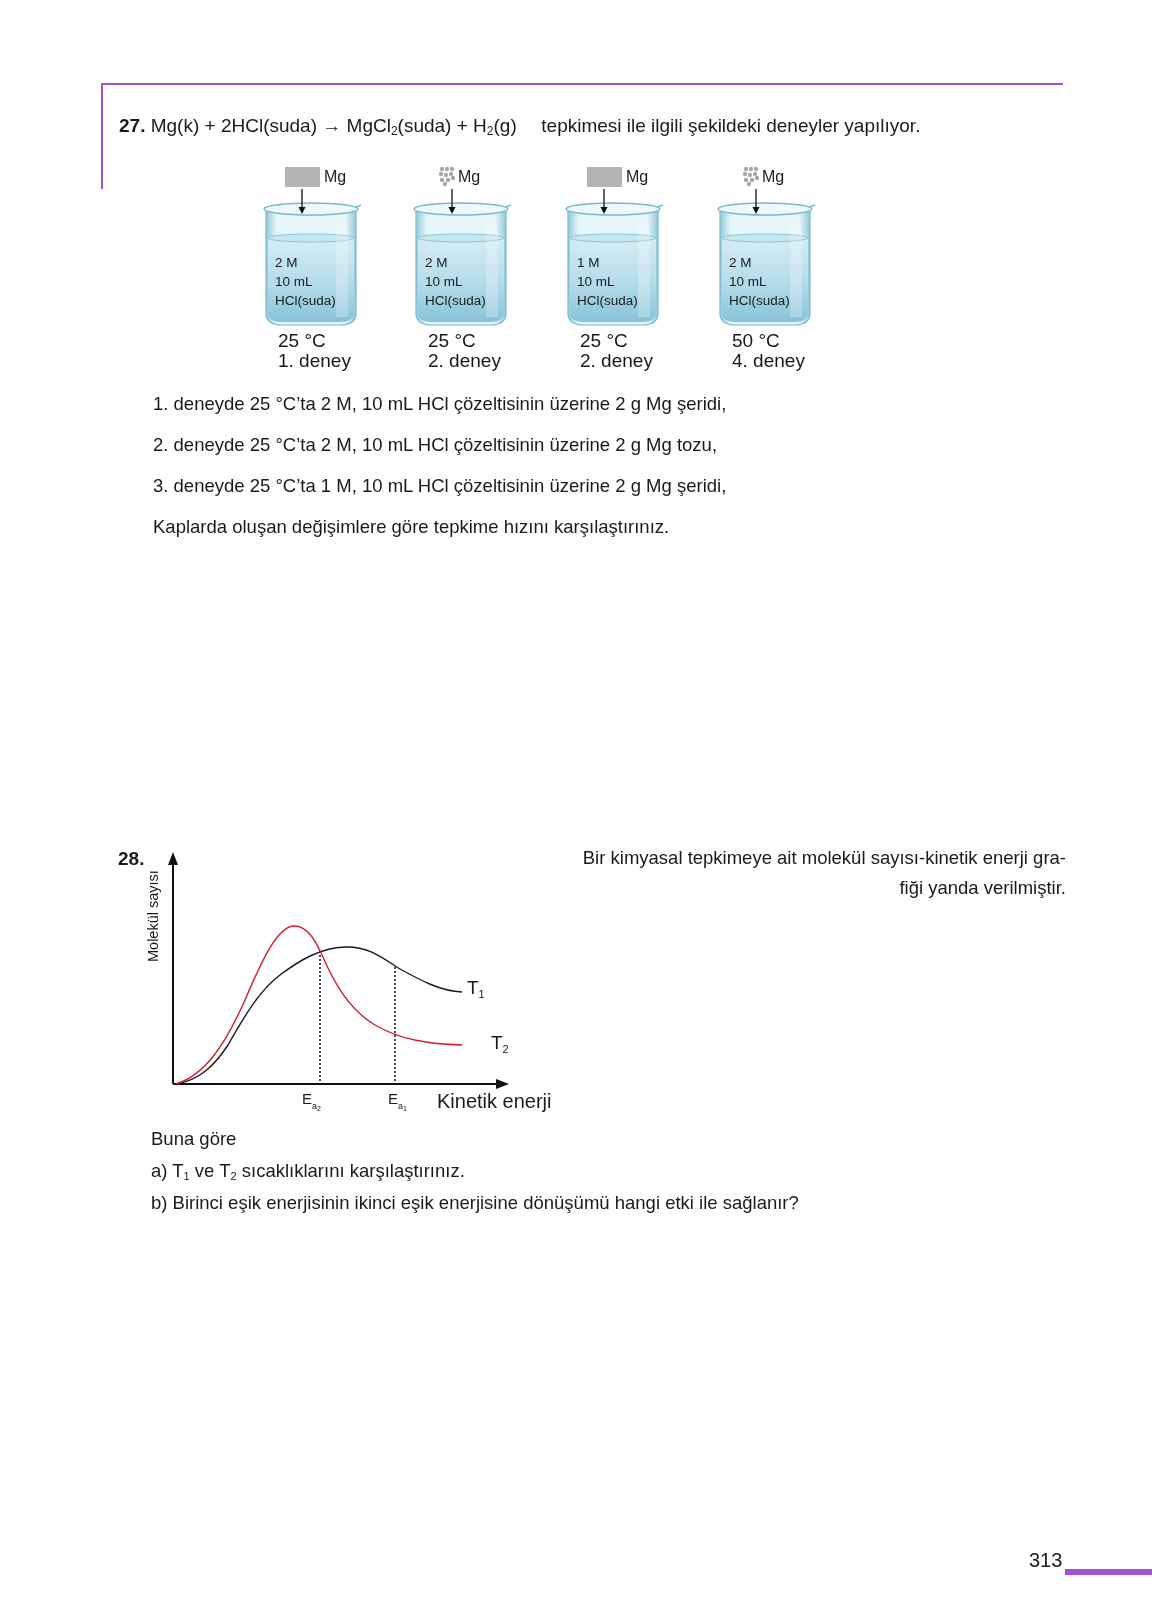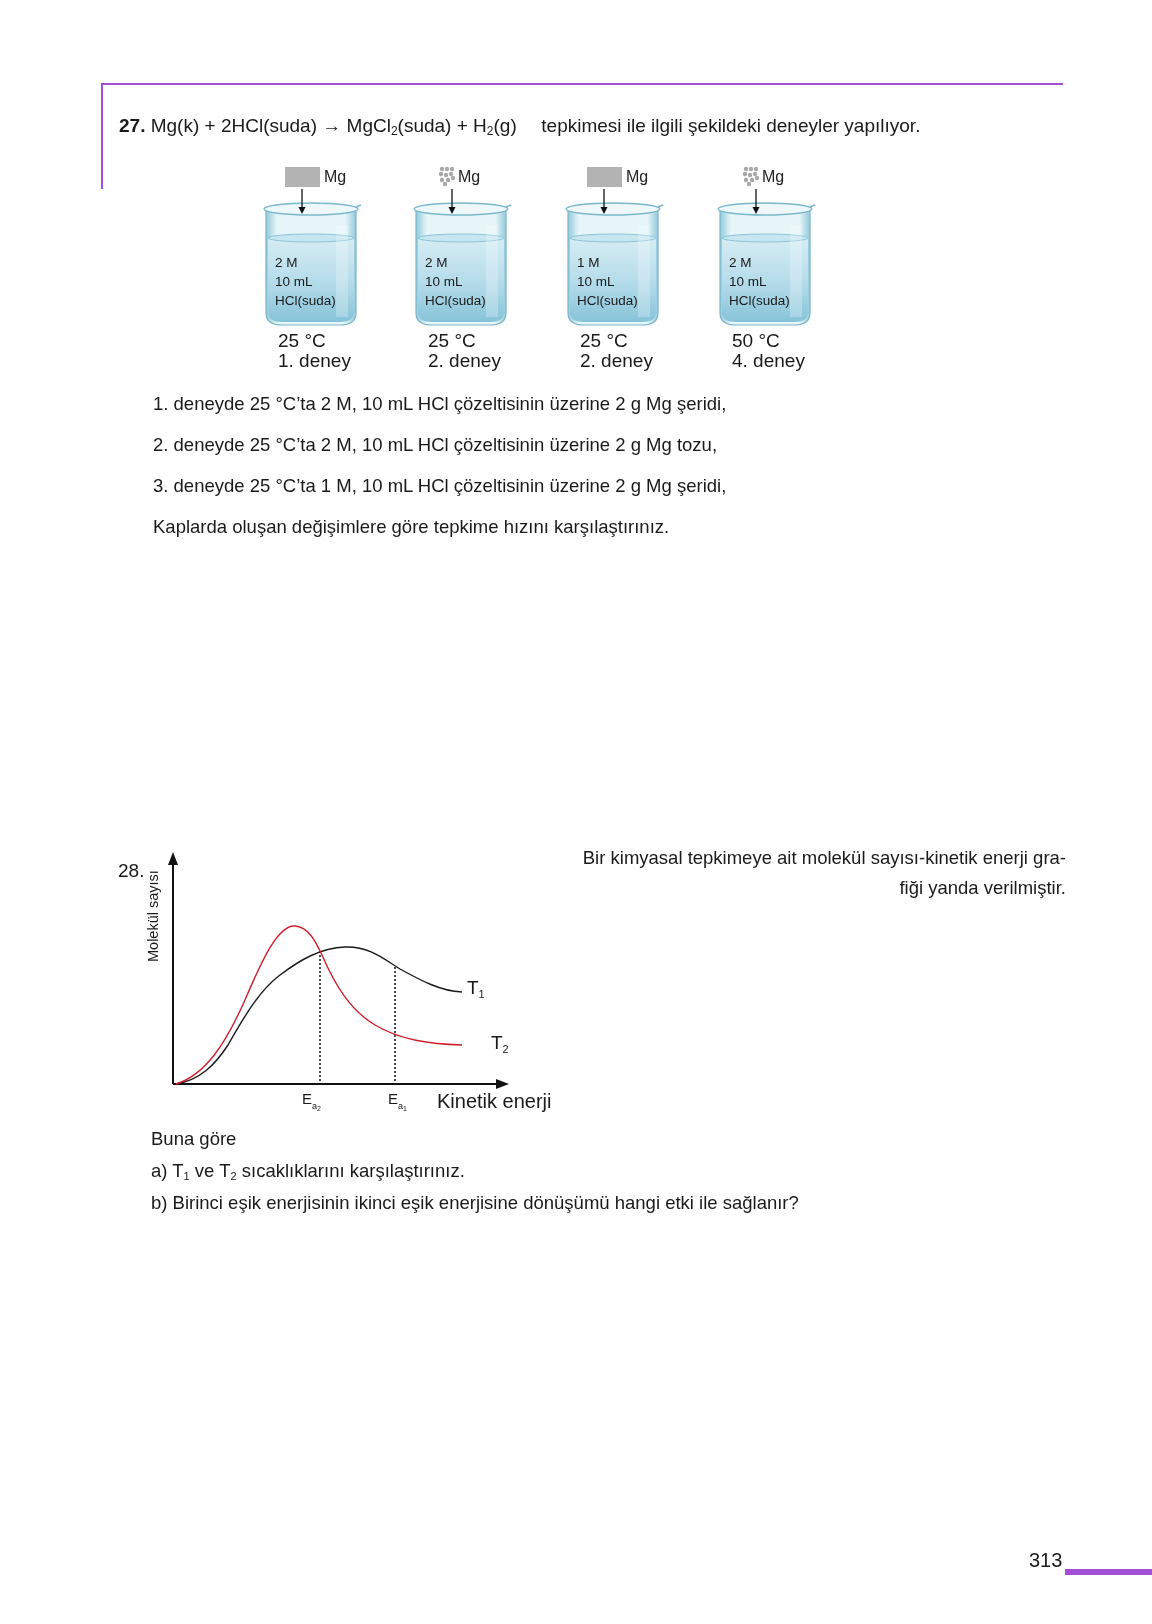--- a/index.html
+++ b/index.html
@@ -16,21 +16,21 @@
 
   .beaker { position: absolute; width: 110px; height: 200px; }
   .beaker svg { position: absolute; left: 0; top: 0; }
   .mg-label { position: absolute; font-size: 16px; color: #222; }
   .sol-text { position: absolute; font-size: 13.5px; line-height: 19px; color: #1a1a1a; white-space: nowrap; }
   .temp-text { position: absolute; font-size: 19px; line-height: 20px; white-space: nowrap; }
 
   .exp-lines { position: absolute; left: 153px; top: 393px; font-size: 18.5px; }
   .exp-line { height: 41px; white-space: nowrap; }
 
-  .q28-num { position: absolute; left: 118px; top: 848px; font-size: 19px; font-weight: normal; margin-top: 12px; }
+  .q28-num { position: absolute; left: 118px; top: 848px; font-size: 19px; font-weight: bold; }
   .graph { position: absolute; left: 140px; top: 840px; }
   .y-label { position: absolute; left: 145px; top: 962px; transform: rotate(-90deg); transform-origin: left top; font-size: 14.5px; white-space: nowrap; }
   .curve-label { position: absolute; font-size: 19px; }
   .curve-label sub { font-size: 11px; vertical-align: -4px; line-height: 0; }
   .ea-label { position: absolute; font-size: 15px; }
   .ea-label sub { font-size: 9px; vertical-align: -5px; line-height: 0; }
   .ea-label sub sub { font-size: 7px; vertical-align: -2px; }
   .x-label { position: absolute; left: 437px; top: 1090px; font-size: 20px; white-space: nowrap; }
 
   .q28-desc { position: absolute; left: 521px; top: 843px; width: 545px; font-size: 18.5px; line-height: 30px; text-align: right; }

